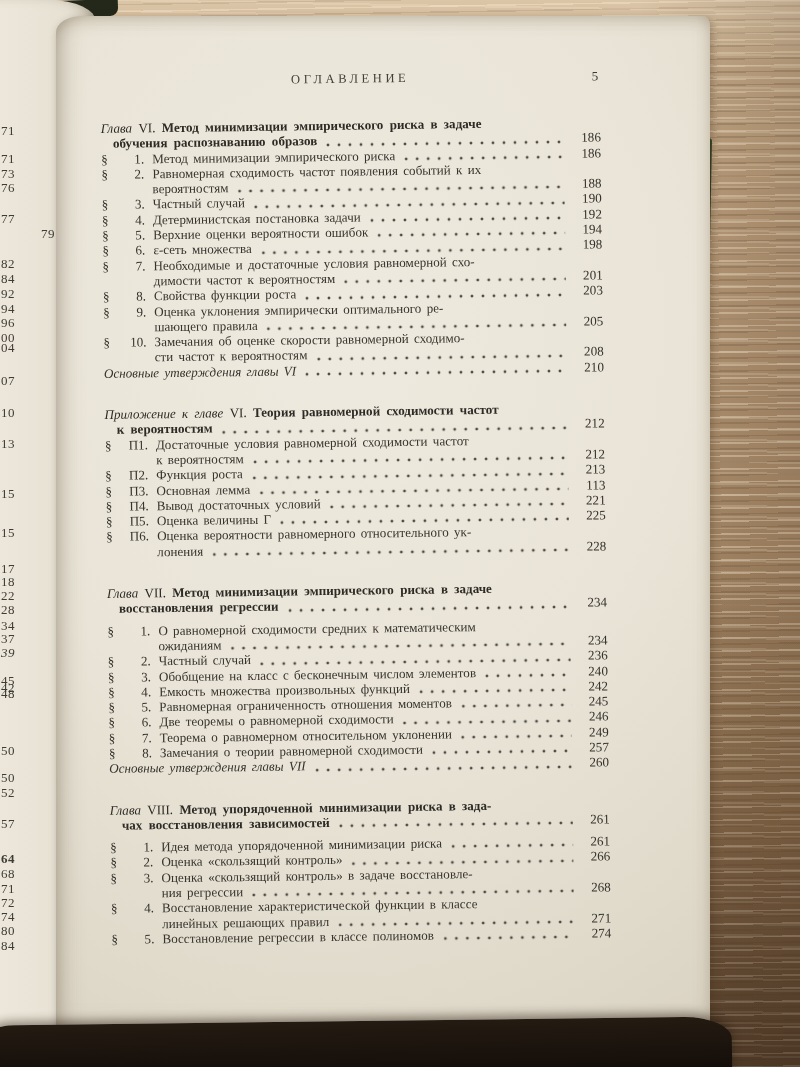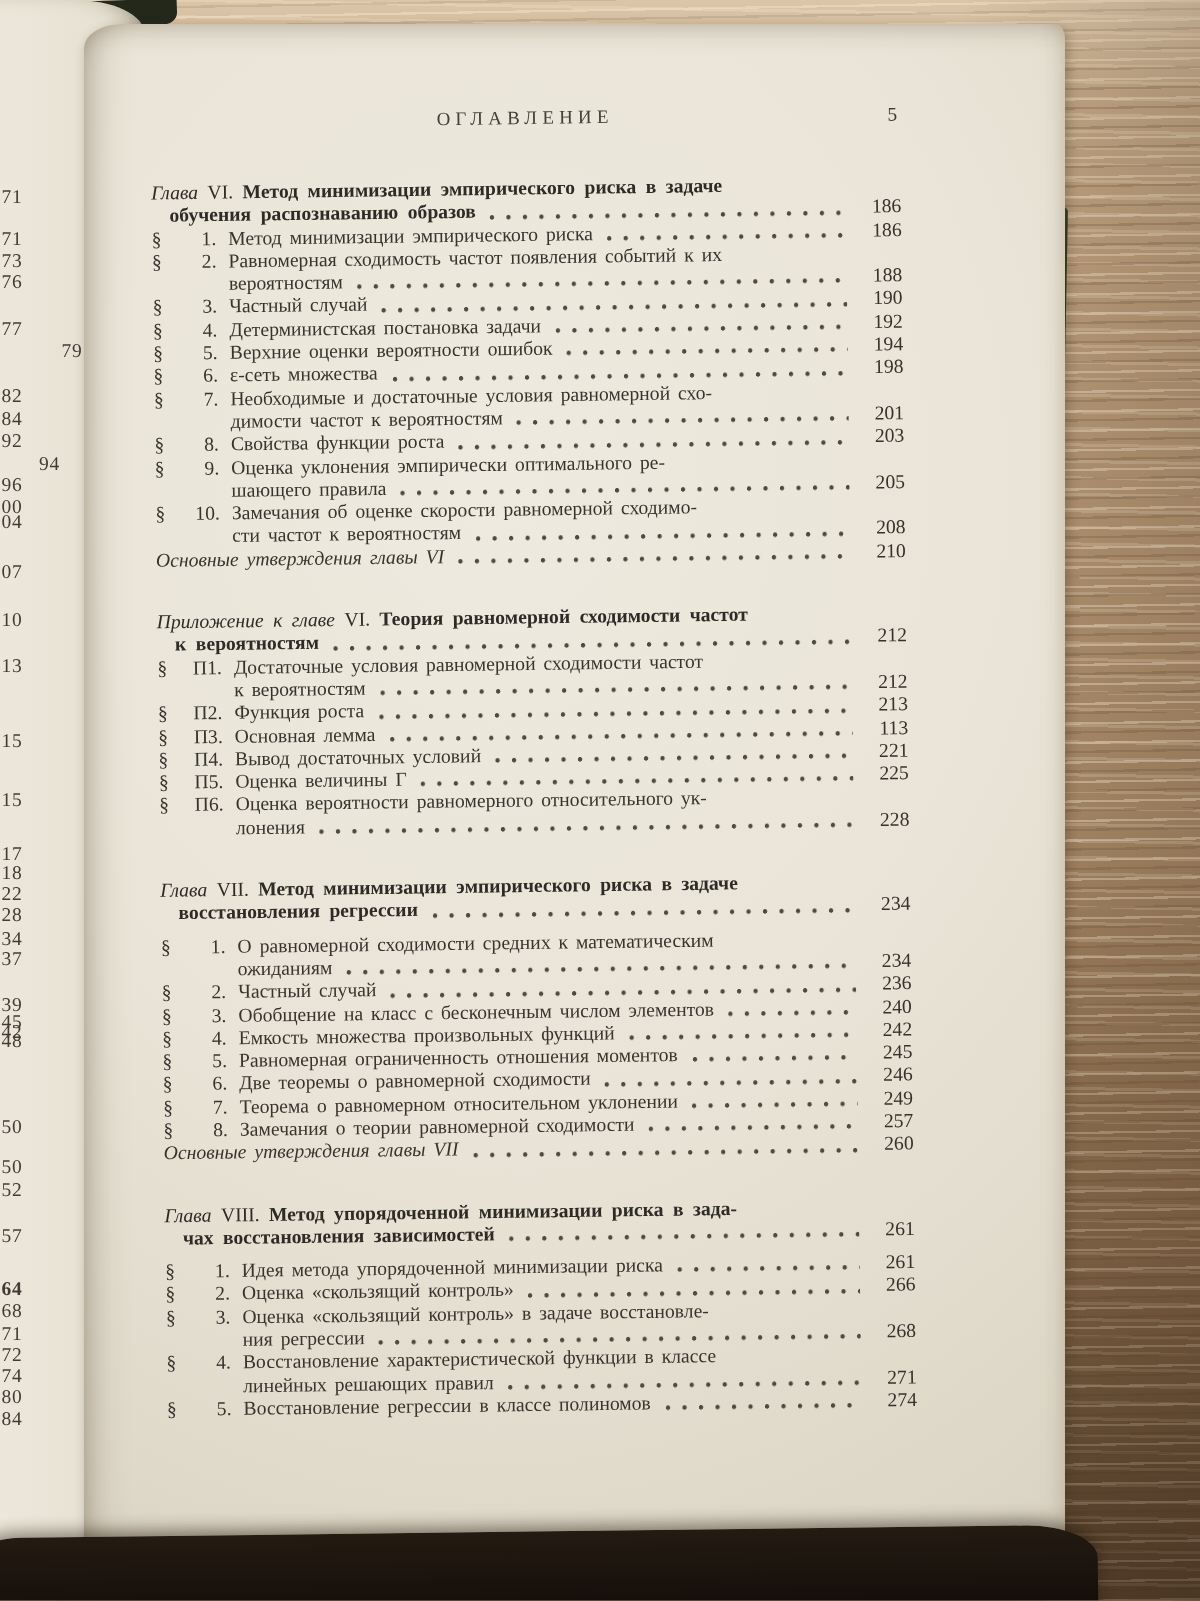--- a/index.html
+++ b/index.html
@@ -75,36 +75,36 @@
   <div class="underpage">
       <div class="edgenum" style="top: 123px;">71</div>
       <div class="edgenum" style="top: 151px;">71</div>
       <div class="edgenum" style="top: 166px;">73</div>
       <div class="edgenum" style="top: 180px;">76</div>
       <div class="edgenum" style="top: 211px;">77</div>
       <div class="edgenum" style="top: 226px; padding-left: 40px;">79</div>
       <div class="edgenum" style="top: 256px;">82</div>
       <div class="edgenum" style="top: 271px;">84</div>
       <div class="edgenum" style="top: 286px;">92</div>
-      <div class="edgenum" style="top: 301px; margin-left: 25px;">94</div>
+      <div class="edgenum" style="top: 301px;">94</div>
       <div class="edgenum" style="top: 315px;">96</div>
       <div class="edgenum" style="top: 330px;">00</div>
       <div class="edgenum" style="top: 340px;">04</div>
       <div class="edgenum" style="top: 373px;">07</div>
       <div class="edgenum" style="top: 405px;">10</div>
       <div class="edgenum" style="top: 436px;">13</div>
       <div class="edgenum" style="top: 486px;">15</div>
       <div class="edgenum" style="top: 525px;">15</div>
       <div class="edgenum" style="top: 561px;">17</div>
       <div class="edgenum" style="top: 574px;">18</div>
       <div class="edgenum" style="top: 588px;">22</div>
       <div class="edgenum" style="top: 602px;">28</div>
       <div class="edgenum" style="top: 618px;">34</div>
       <div class="edgenum" style="top: 631px;">37</div>
-      <div class="edgenum" style="top: 662px;">39</div>
+      <div class="edgenum" style="top: 645px; font-style: italic;">39</div>
       <div class="edgenum" style="top: 680px;">42</div>
       <div class="edgenum" style="top: 673px;">45</div>
       <div class="edgenum" style="top: 686px;">48</div>
       <div class="edgenum" style="top: 743px;">50</div>
       <div class="edgenum" style="top: 770px;">50</div>
       <div class="edgenum" style="top: 785px;">52</div>
       <div class="edgenum" style="top: 816px;">57</div>
       <div class="edgenum" style="top: 851px; font-weight: bold;">64</div>
       <div class="edgenum" style="top: 866px;">68</div>
       <div class="edgenum" style="top: 881px;">71</div>

